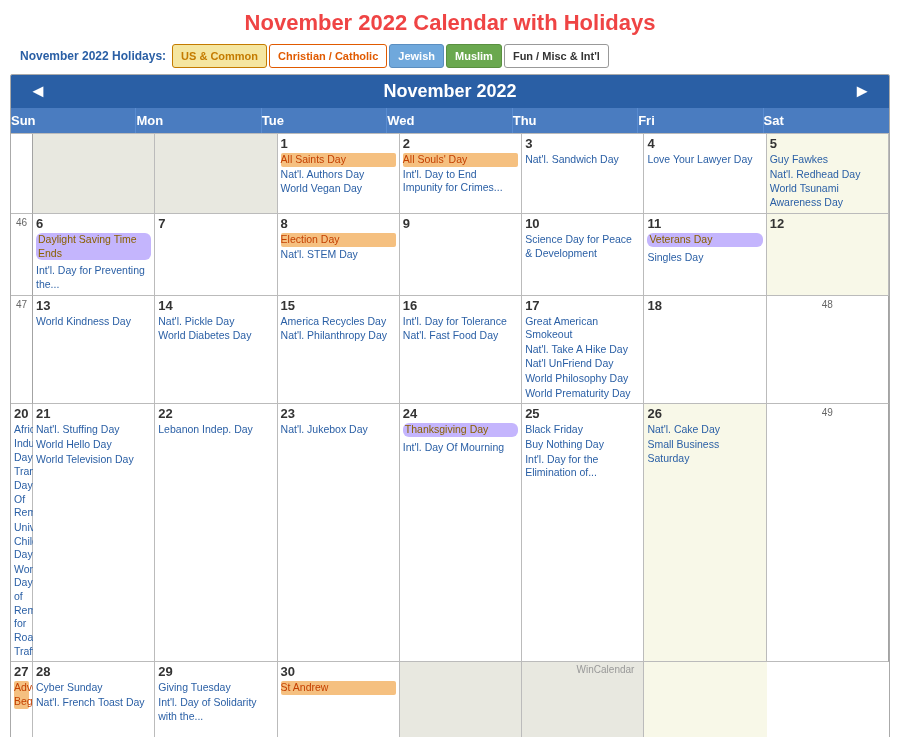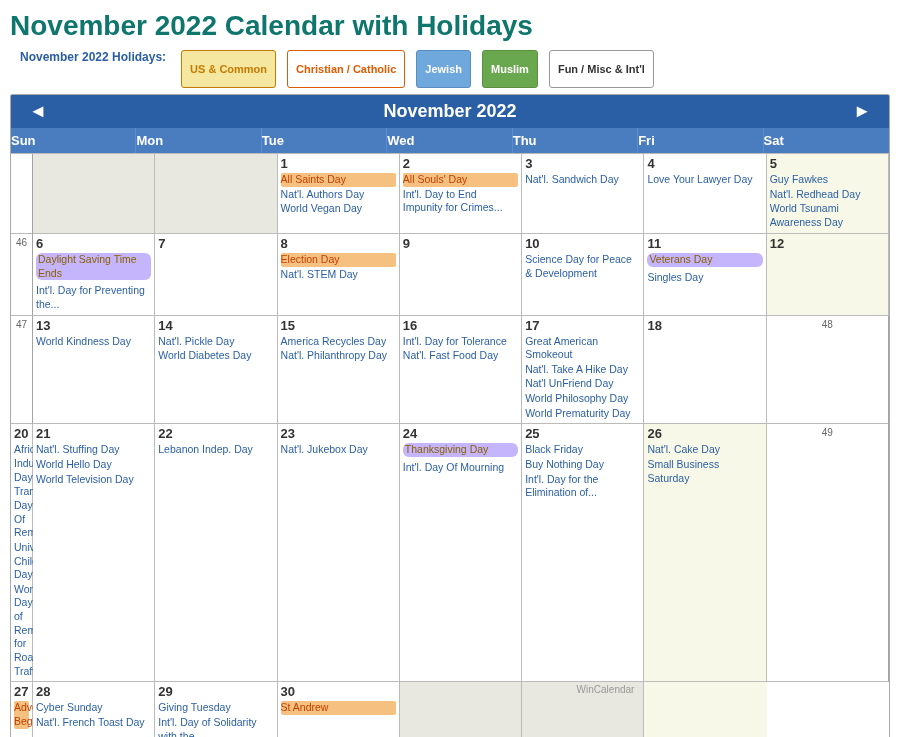--- a/index.html
+++ b/index.html
@@ -3,41 +3,42 @@
   <meta charset="utf-8">
   <style>
     * { box-sizing: border-box; margin: 0; padding: 0; }
     body {
       font-family: Arial, sans-serif;
       background: #fff;
       padding: 10px;
       width: 900px;
     }
     .page-title {
-      text-align: left;
-      font-size: 28px;
-      color: #0f766e;
+      text-align: center;
+      font-size: 22px;
+      color: #ef4444;
       font-weight: bold;
       margin-bottom: 8px;
     }
     .legend-row {
       display: flex;
+      align-items: center;
       margin-bottom: 6px;
       font-size: 12px;
-      gap: 11px;
+      gap: 2px;
       padding-left: 10px;
     }
     .legend-label {
       color: #2a5fa5;
       font-weight: bold;
       margin-right: 4px;
     }
     .legend-badge {
       border: 1px solid #aaa;
-      padding: 12px 8px;
+      padding: 5px 8px;
       border-radius: 3px;
       font-size: 11px;
       font-weight: bold;
       cursor: pointer;
     }
     .badge-us { background: #f5e6a0; color: #c47b00; border-color: #c47b00; }
     .badge-christian { background: #fff; color: #e05a00; border-color: #e05a00; }
     .badge-jewish { background: #6fa8dc; color: #fff; border-color: #5a8ec0; }
     .badge-muslim { background: #6aa84f; color: #fff; border-color: #5a9040; }
     .badge-fun { background: #fff; color: #333; border-color: #999; }

